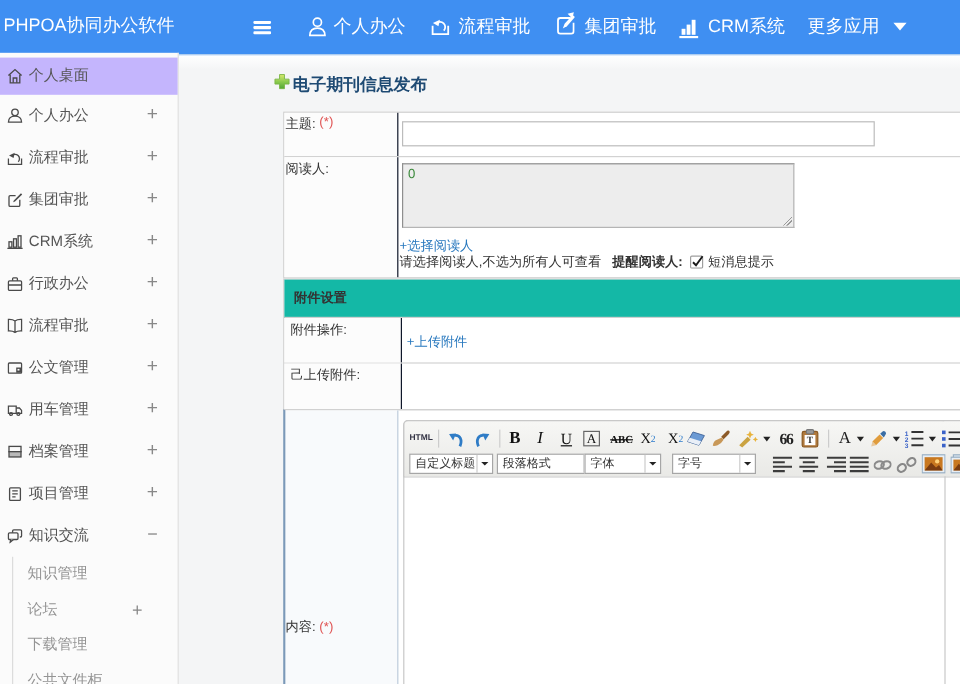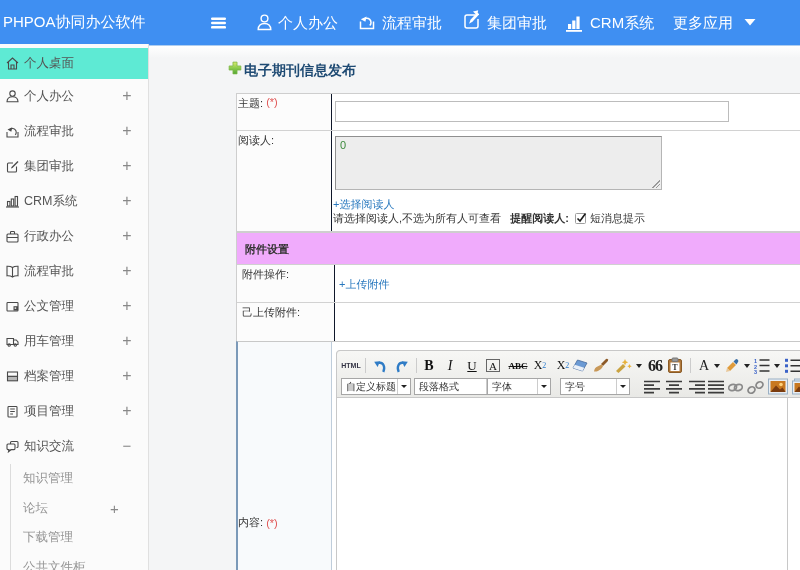--- a/index.html
+++ b/index.html
@@ -9,35 +9,35 @@
 #hdr{position:absolute;left:0;top:0;width:800px;height:48px;background:#3f8ff2;color:#fff}
 #logo{position:absolute;left:3px;top:0;height:44px;line-height:44px;font-size:15px;color:#fff}
 .hic{position:absolute;top:0;height:44px;display:flex;align-items:center}
 #hdr .ntxt{position:absolute;top:0;height:44px;line-height:45px;font-size:15px;color:#fff}
 
 #side{position:absolute;left:0;top:44px;width:149px;height:526px;background:#fbfbfb;border-right:1px solid #e0e0e0}
 .mi{position:absolute;left:0;width:148px;height:35px;display:flex;align-items:center;color:#555;font-size:12.5px}
 .mi .ic{position:absolute;left:6px;width:13px;height:13px}
 .mi .tx{position:absolute;left:24px;top:0;height:35px;line-height:35px}
 .mi .pm{position:absolute;left:120px;top:0;height:35px;line-height:34px;font-size:16px;font-weight:300;color:#888;width:14px;text-align:center}
-.mi.act{background:#5eead4}
+.mi.act{background:#c4b5fd}
 .smi{position:absolute;left:23px;width:126px;height:29.5px;line-height:29.5px;color:#949494;font-size:12.5px}
 .smi .pm{position:absolute;left:87px;top:0;height:29.5px;line-height:29px;font-size:15px;color:#888}
 
 #ttl{position:absolute;left:244px;top:62px;font-size:14px;font-weight:bold;color:#1e4a73}
 #tplus{position:absolute;left:228px;top:61px;width:14px;height:14px}
 .tbl{position:absolute;left:236px;width:566px;background:#fff;border:1px solid #cecece;font-size:11px}
 .row{position:relative;border-bottom:1px solid #d2d2d2;display:flex}
 .row:last-child{border-bottom:none}
 .lc{width:95px;border-right:1px solid #0f172a;background:#fcfcfc;display:flex;align-items:flex-start;padding-left:1px;padding-top:2px;flex-shrink:0}
 .cc{flex:1;position:relative}
 .red{color:#e05555}
 a.lnk{color:#2878be;text-decoration:none}
 #t2 .lc{width:98px;padding-left:5px}
-#t2hdr{height:32px;background:#f0abfc;border-bottom:1px solid #d0d0d0;line-height:33px;padding-left:8px;font-weight:bold;color:#333}
+#t2hdr{height:32px;background:#14b8a6;border-bottom:1px solid #d0d0d0;line-height:33px;padding-left:8px;font-weight:bold;color:#333}
 
 #inp1{position:absolute;left:2.5px;top:7px;width:394px;height:21px;border:1px solid #bcbcbc;background:#fff}
 #ta1{position:absolute;left:3px;top:5px;width:327px;height:54px;border:1px solid;border-color:#8f8f8f #b5b5b5 #b5b5b5 #8f8f8f;background:#ededed;color:#3c8a3c;padding:2px 4px;font-size:11px}
 
 #t3{position:absolute;left:236px;top:341px;width:566px;height:360px;background:#fff;border-top:1px solid #c8c8c8;border-left:2px solid #7b99b8;display:flex;font-size:11px}
 #t3 .lc3{width:94px;background:#f8fafc;border-right:1px solid #bfcddb;display:flex;align-items:center;padding-left:0px;padding-top:2px}
 
 #ed{position:absolute;left:336px;top:350px;width:452px;height:240px;background:#fff;border:1px solid #c8c8c8;border-radius:4px 4px 0 0}
 #edtb{position:absolute;left:336px;top:350px;width:470px;height:48px;background:linear-gradient(#f7f7f5,#e9e9e6);border:1px solid #c8c8c8;border-radius:4px 0 0 0}
 .tr1{position:absolute;left:0;top:0;width:470px;height:23px}
@@ -314,21 +314,21 @@
     <svg class="ti" style="left:255px" width="17" height="15" viewBox="0 0 17 15">
         <path d="M9 6 L14 1 Q15.5 0.5 16 1.5 Q16.5 2.5 15 4 L11 8 Z" fill="#8c5a28"></path>
         <path d="M2 13.5 Q2.5 9.5 5.5 8.5 L9.5 6.5 L11 8.5 Q9 12 6 13 Q4 13.8 2 13.5 Z" fill="#c89858"></path>
       </svg>
     <svg class="ti" style="left:278px" width="18" height="15" viewBox="0 0 18 15">
         <path d="M1 13 L8 6 L10.5 8.5 L3.5 15 Z" fill="#caa341"></path>
         <path d="M10 1 L11 3.2 L13.2 4.2 L11 5.2 L10 7.4 L9 5.2 L6.8 4.2 L9 3.2 Z" fill="#e8b33c"></path>
         <path d="M14.5 6 L15.2 7.5 L16.7 8.2 L15.2 8.9 L14.5 10.4 L13.8 8.9 L12.3 8.2 L13.8 7.5 Z" fill="#e8b33c"></path>
       </svg>
     <span class="ti arr" style="left:299px;top:13px"></span>
-    <span class="ti ser" style="left:309px;width:18px;font-size:16px;font-weight:bold;color:#222;letter-spacing:-1px">66</span>
+    <span class="ti ser" style="left:309px;width:18px;font-size:13px;font-weight:bold;color:#222;letter-spacing:-1px">66</span>
     <svg class="ti" style="left:330px" width="16" height="16" viewBox="0 0 16 16">
         <rect x="1.5" y="2" width="13" height="13" rx="1.5" fill="#b0793c" stroke="#8a5a24"></rect>
         <rect x="5" y="0.5" width="6" height="3.5" rx="1" fill="#999" stroke="#777"></rect>
         <rect x="3.5" y="5" width="9" height="8.5" fill="#fff"></rect>
         <text x="8" y="12" text-anchor="middle" font-size="8" font-weight="bold" fill="#333" font-family="Liberation Serif">T</text>
       </svg>
     <span class="sep" style="left:353px"></span>
     <span class="ti ser" style="left:360px;width:14px;font-size:14px;color:#222">A</span>
     <span class="ti arr" style="left:377px;top:13px"></span>
     <svg class="ti" style="left:388px" width="17" height="15" viewBox="0 0 17 15">

